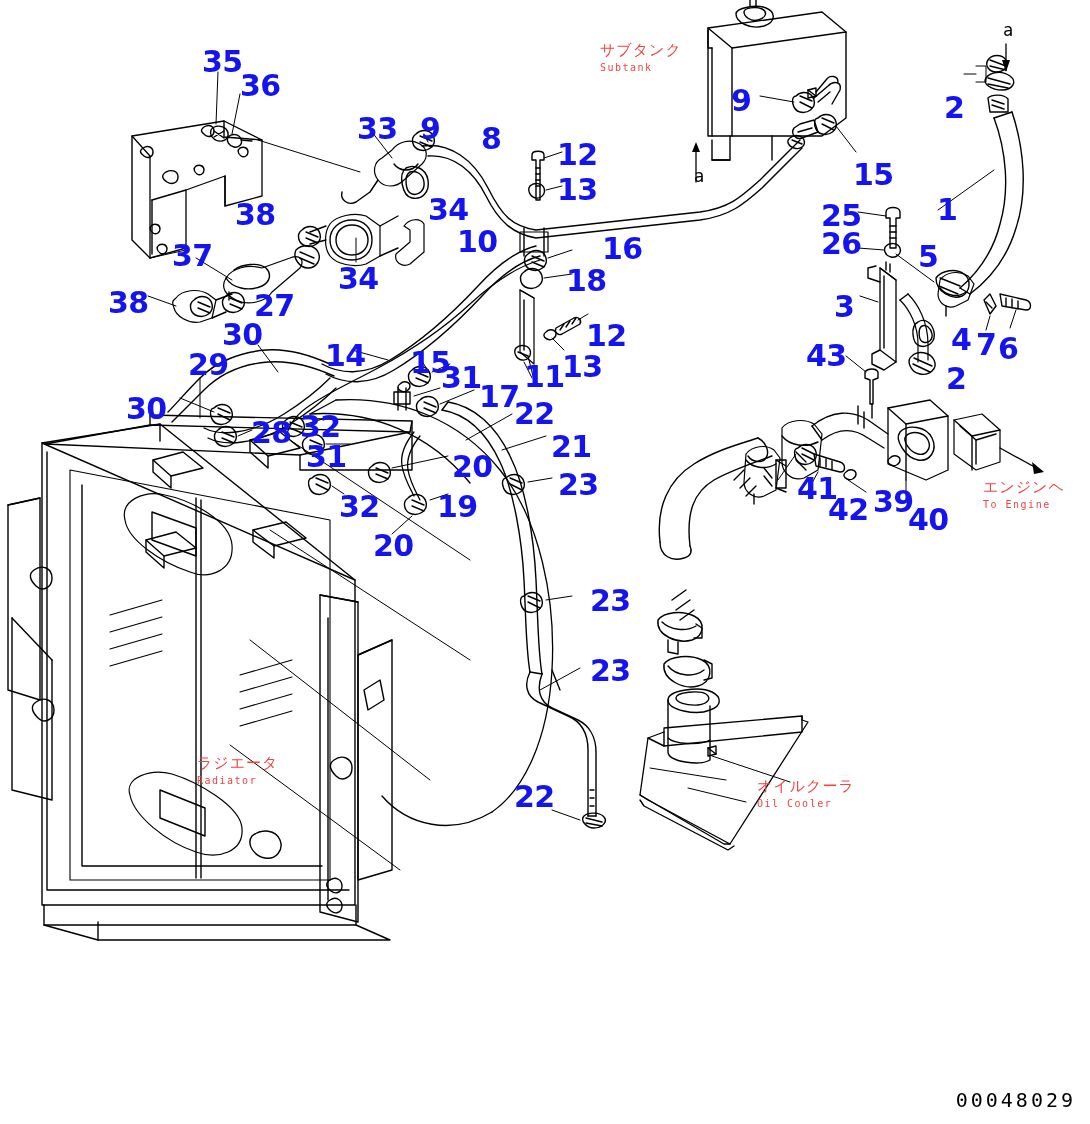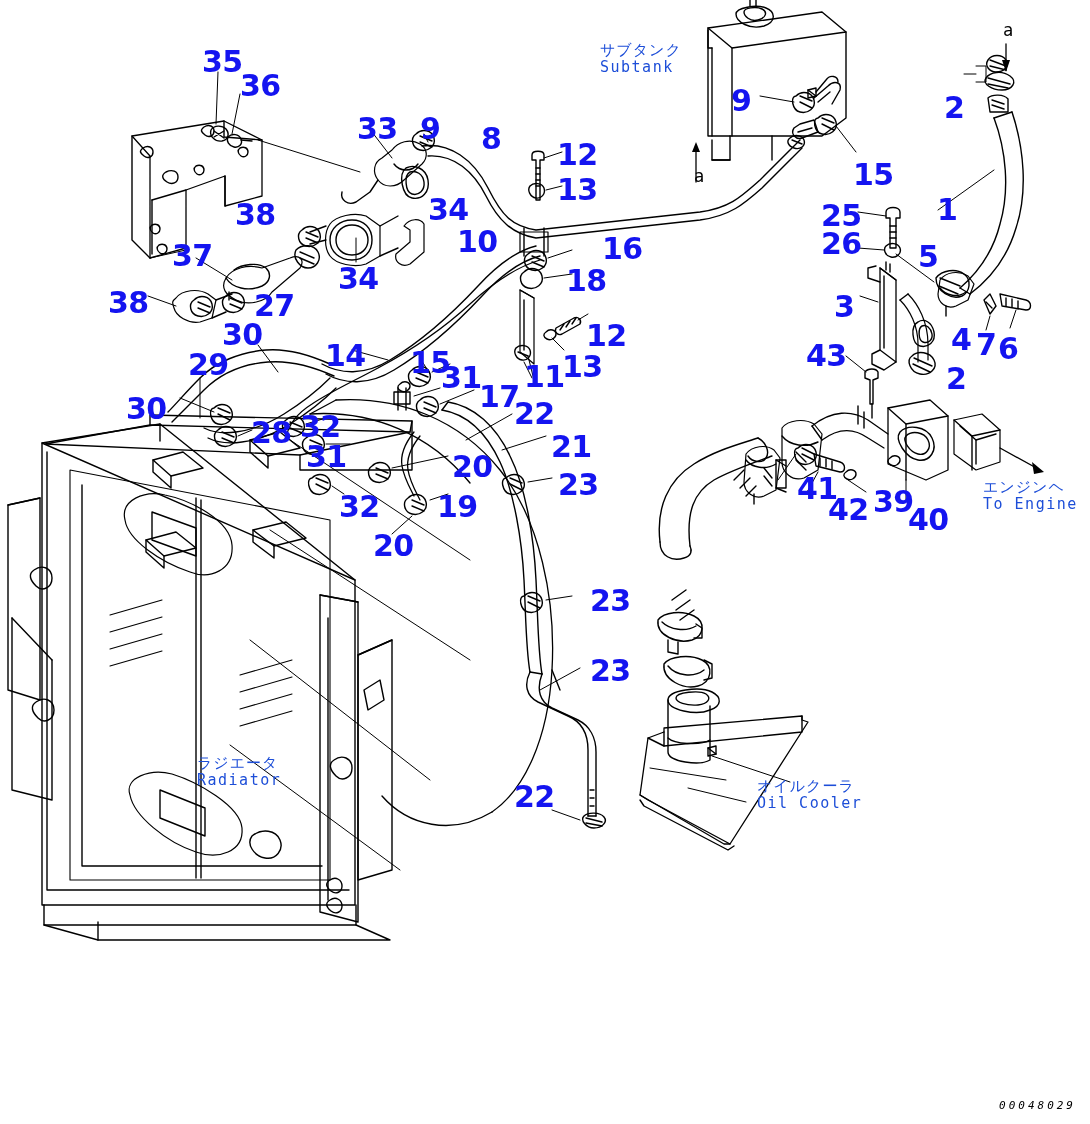--- a/index.html
+++ b/index.html
@@ -30,54 +30,53 @@
     font-weight: bold;
     font-size: 30px;
     line-height: 30px;
     letter-spacing: -0.5px;
     white-space: nowrap;
     -webkit-user-select: none;
     user-select: none;
   }
   .annot {
     position: absolute;
-    color: #1d4ed8;
+    color: #ef4444;
     font-family: "DejaVu Sans Mono", monospace;
     font-size: 15px;
     line-height: 17px;
     white-space: nowrap;
     letter-spacing: 0.5px;
   }
   .annot .jp {
     display: block;
     font-size: 15px;
     letter-spacing: 1px;
   }
   .annot .en {
     display: block;
-    font-size: 15px;
+    font-size: 10px;
     letter-spacing: 1.5px;
   }
   .section-letter {
     position: absolute;
     color: #000000;
     font-family: "DejaVu Sans Mono", monospace;
     font-size: 17px;
     line-height: 17px;
   }
   #drawing-code {
     position: absolute;
     right: 14px;
     bottom: 12px;
     color: #000000;
     font-family: "DejaVu Sans Mono", monospace;
-    font-size: 11px;
+    font-size: 20px;
     letter-spacing: 3px;
     white-space: nowrap;
-    font-style: italic;
   }
 </style>
 </head>
 <body>
 
 <div id="sheet">
 
   <svg id="artwork" viewBox="0 0 1090 1124" xmlns="http://www.w3.org/2000/svg" fill="none" stroke="#000000" stroke-width="1.4" stroke-linecap="round" stroke-linejoin="round">
 
     <g>

